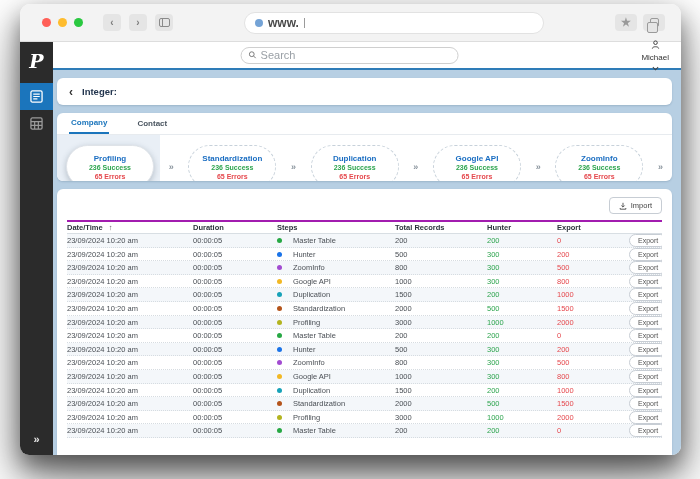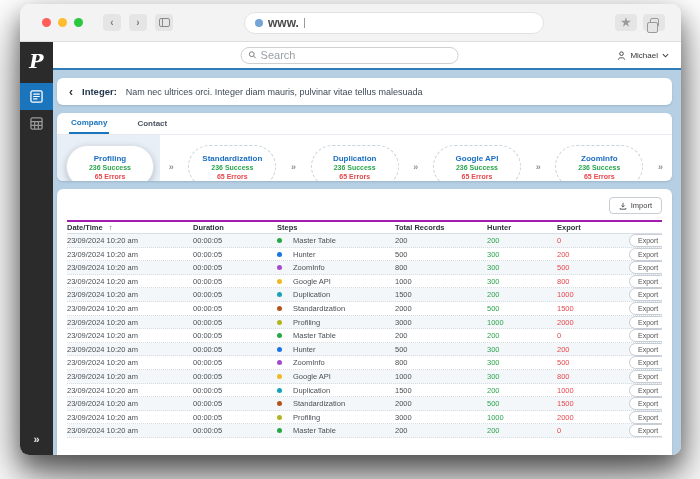--- a/index.html
+++ b/index.html
@@ -44,21 +44,21 @@
   .expand { margin-top:auto; margin-bottom:10px; color:#e8e8e8; font-size:11px; font-weight:bold; }
 
   .main { flex:1; display:flex; flex-direction:column; background:#b7cfe3; min-width:0; }
   .appbar { height:28px; background:#fff; border-bottom:2px solid #2e7cb8;
     position:relative; display:flex; align-items:center; flex-shrink:0; }
   .search-pill { position:absolute; left:50%; transform:translateX(-58%); width:218px; height:17px;
     border:1px solid #cfcfcf; border-radius:9px; display:flex; align-items:center; padding:0 7px; gap:4px; background:#fff; }
   .search-input { border:none; outline:none; flex:1; font-size:11px; color:#444; background:transparent;
     font-family:"Liberation Sans", sans-serif; }
   .search-input::placeholder { color:#9aa0a6; }
-  .user { margin-left:auto; margin-right:12px; display:flex; align-items:center; gap:4px; }
+  .user { margin-left:auto; margin-right:12px; display:flex; align-items:center; gap:4px;flex-direction:column; }
   .user-name { font-size:8px; color:#333; }
 
   .content { flex:1; padding:8px 9px 0 4px; display:flex; flex-direction:column; min-height:0; }
   .card { background:#fff; border-radius:6px; box-shadow:0 1px 2px rgba(30,60,90,.18); }
 
   .pl-header { height:27px; display:flex; align-items:center; padding:0 12px; gap:9px; margin-bottom:8px; flex-shrink:0; }
   .back-chev { font-size:12px; color:#333; font-weight:bold; line-height:1; }
   .pl-title { font-size:9.5px; font-weight:bold; color:#22354e; }
   .pl-desc { font-size:9px; color:#3f4a56; }
 
@@ -175,21 +175,20 @@
               <path d="M1 1 L4 4 L7 1" fill="none" stroke="#444" stroke-width="1.2"></path>
             </svg>
           </div>
         </div>
 
         <div class="content">
 
           <div class="card pl-header">
             <span class="back-chev">‹</span>
             <span class="pl-title">Integer:</span>
-            <span class="pl-desc">Nam nec ultrices orci. Integer diam mauris, pulvinar vitae tellus malesuada</span>
           </div>
 
           <div class="card tabs-card">
             <div class="tabs">
               <div class="tab active">Company</div>
               <div class="tab">Contact</div>
             </div>
             <div class="stage-highlight"></div>
             <div class="stages" id="stages">
                 <div class="stage-pill active">

